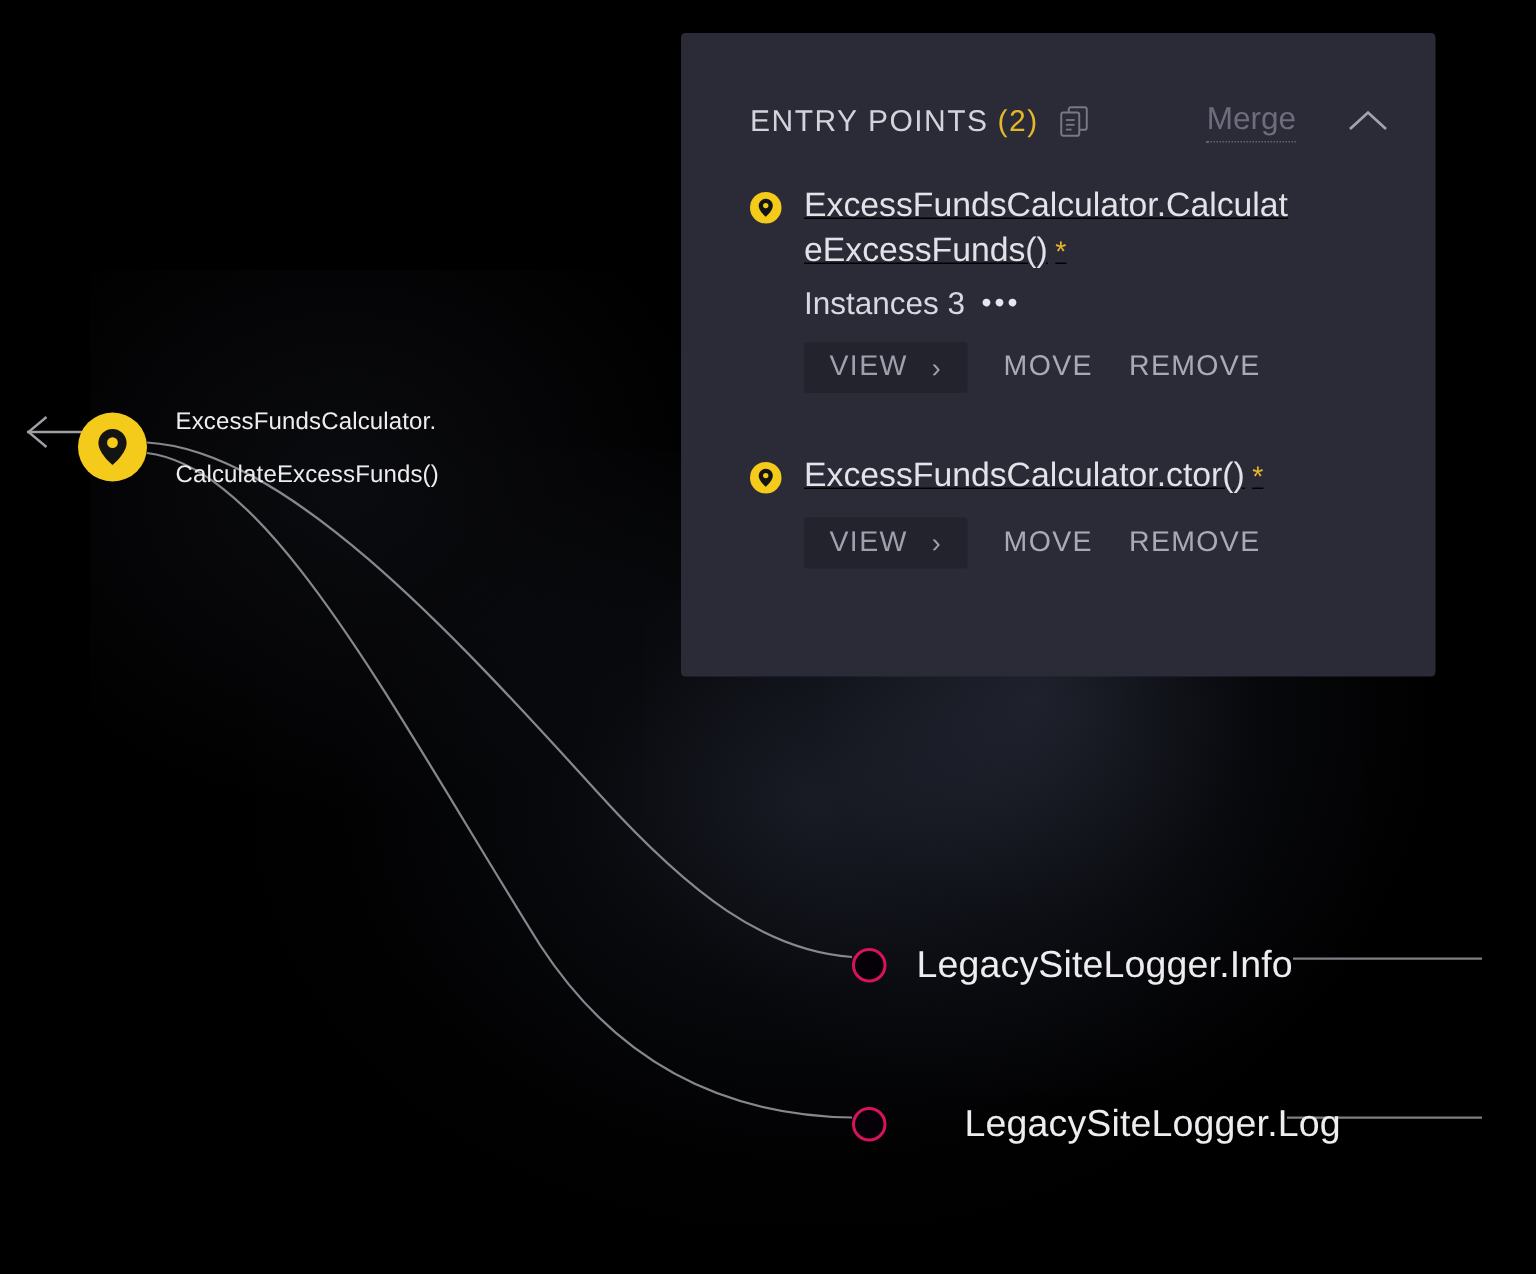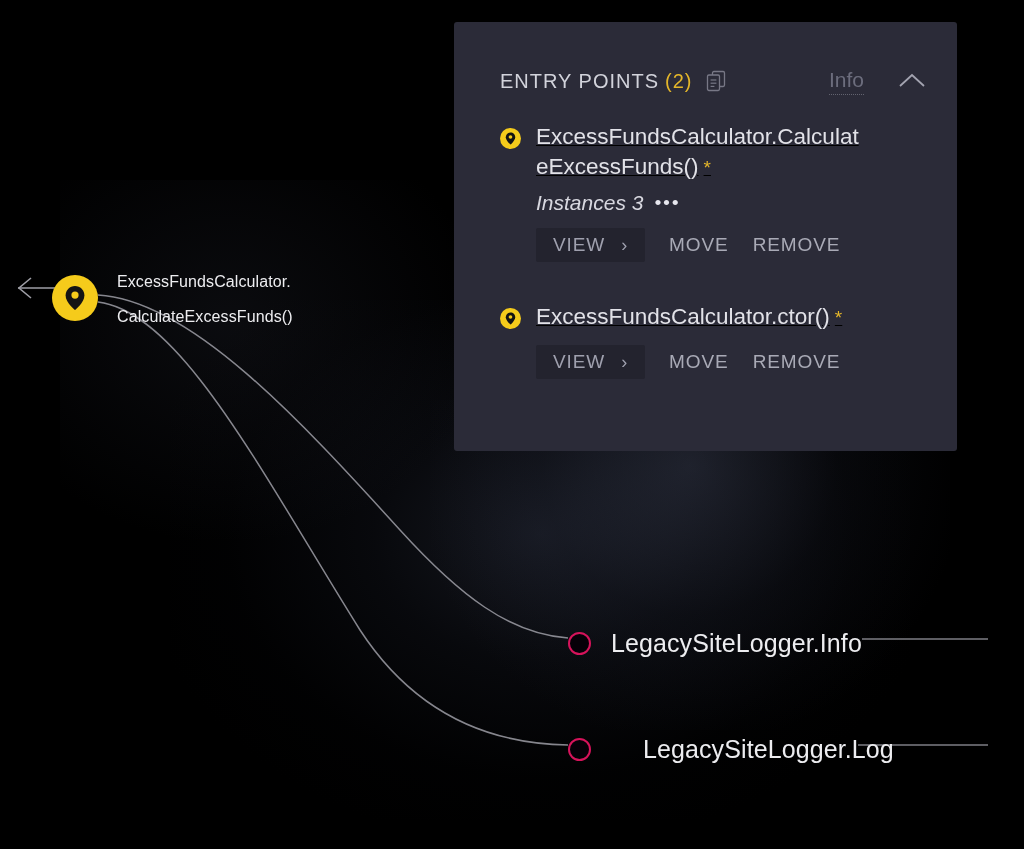--- a/index.html
+++ b/index.html
@@ -232,21 +232,20 @@
   }
 
   .entry-instances {
     margin-left: 36px;
     margin-top: 9px;
     display: flex;
     align-items: center;
     color: #D8D8E0;
     font-size: 21px;
     line-height: 24px;
-    font-style: italic;
   }
   .dots {
     margin-left: 11px;
     letter-spacing: 2px;
     font-size: 19px;
     color: #E6E6EE;
     line-height: 18px;
   }
 
   .entry-actions {
@@ -334,21 +333,21 @@
       <span class="copy-icon">
         <svg width="20" height="22" viewBox="0 0 20 22" aria-hidden="true">
           <rect x="6.5" y="1.5" width="12" height="15" rx="1.4" fill="none" stroke="#A7A8B6" stroke-width="1.3"></rect>
           <rect x="1.5" y="5.0" width="12" height="15.5" rx="1.4" fill="#2B2B38" stroke="#A7A8B6" stroke-width="1.3"></rect>
           <line x1="4.6" y1="10.0" x2="10.4" y2="10.0" stroke="#A7A8B6" stroke-width="1.2"></line>
           <line x1="4.6" y1="13.2" x2="10.4" y2="13.2" stroke="#A7A8B6" stroke-width="1.2"></line>
           <line x1="4.6" y1="16.4" x2="8.4" y2="16.4" stroke="#A7A8B6" stroke-width="1.2"></line>
         </svg>
       </span>
       <span class="header-spacer"></span>
-      <span class="merge-link">Info</span>
+      <span class="merge-link">Merge</span>
       <span class="collapse-chevron">
         <svg width="30" height="18" viewBox="0 0 30 18" aria-hidden="true">
           <polyline points="3,14 15,3 27,14" fill="none" stroke="#B8B9C6" stroke-width="1.8"></polyline>
         </svg>
       </span>
     </div>
 
     <div class="entry-item" id="entry-item-0">
       <div class="entry-head">
         <span class="entry-pin">

